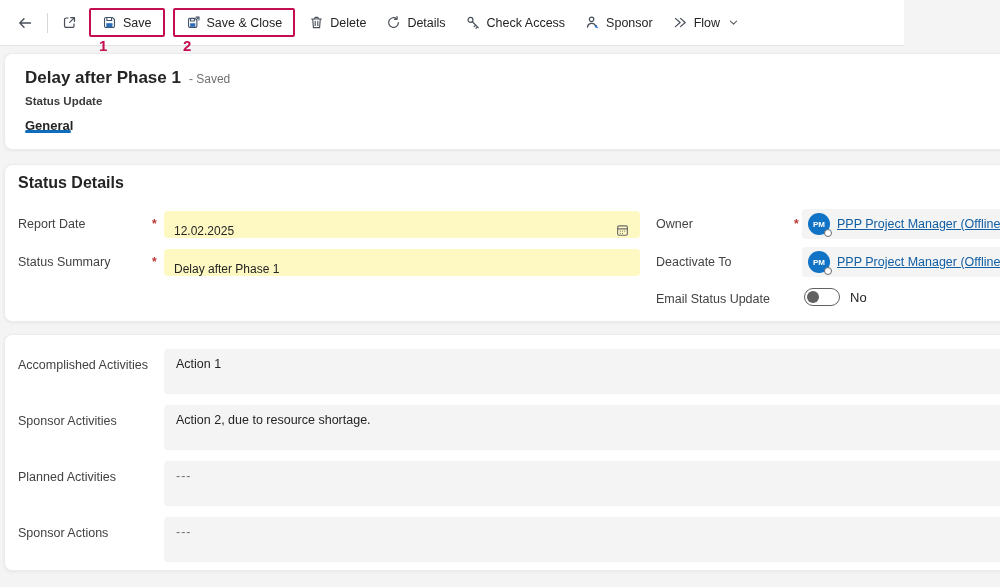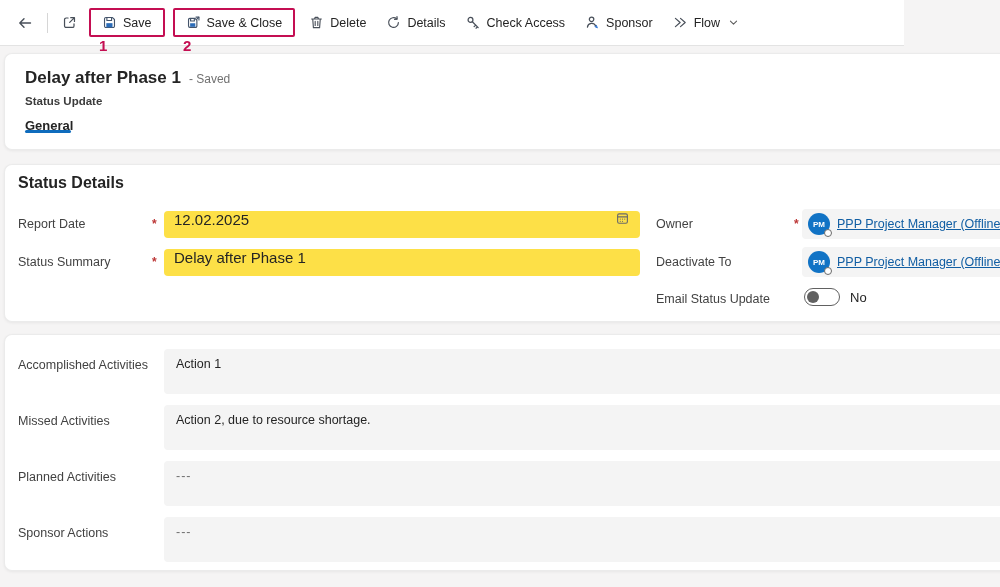--- a/index.html
+++ b/index.html
@@ -57,22 +57,22 @@
   .tab::after {
     content:""; position:absolute; left:0; right:2px; bottom:0; height:3px;
     background:#0f6cbd; border-radius:2px;
   }
 
   
   .section-title { position:absolute; left:13px; top:9px; font-size:16px; font-weight:bold; color:#242424; }
   .flabel { position:absolute; font-size:12.5px; color:#424242; white-space:nowrap; }
   .req { position:absolute; font-size:12px; color:#bc3535; font-weight:bold; }
   .field {
-    position:absolute; background:#fde047; border-radius:4px; height:27px;
-    display:flex; align-items:flex-start; font-size:15px; color:#242424;
+    position:absolute; background:#fef9c3; border-radius:4px; height:27px;
+    display:flex; align-items:flex-end; font-size:12px; color:#242424;
     padding:0 10px; cursor:text;
   }
   .field .cal { margin-left:auto; color:#6a6a6a; display:flex; cursor:pointer; }
   .lookup {
     position:absolute; background:#f4f4f4; border-radius:4px; height:30px;
     display:flex; align-items:center; padding:0 8px 0 6px; gap:7px;
   }
   .avatar {
     position:relative; width:22px; height:22px; border-radius:50%; background:#1173c5;
     color:#fff; font-size:8px; font-weight:bold; display:flex; align-items:center;
@@ -269,21 +269,21 @@
   </div>
   <span class="toggle-text" style="left:845px; top:125px;">No</span>
 </div>
 
 <div class="card" id="activities-card">
   <div class="flabel" style="left:13px; top:23px;">Accomplished Activities</div>
   <div class="tarea" style="top:14px;">
     <span>Action 1</span>
   </div>
 
-  <div class="flabel" style="left:13px; top:79px;">Missed Activities</div>
+  <div class="flabel" style="left:13px; top:79px;">Sponsor Activities</div>
   <div class="tarea" style="top:70px;">
     <span>Action 2, due to resource shortage.</span>
   </div>
 
   <div class="flabel" style="left:13px; top:135px;">Planned Activities</div>
   <div class="tarea" style="top:126px;">
     <span class="muted">---</span>
   </div>
 
   <div class="flabel" style="left:13px; top:191px;">Sponsor Actions</div>

